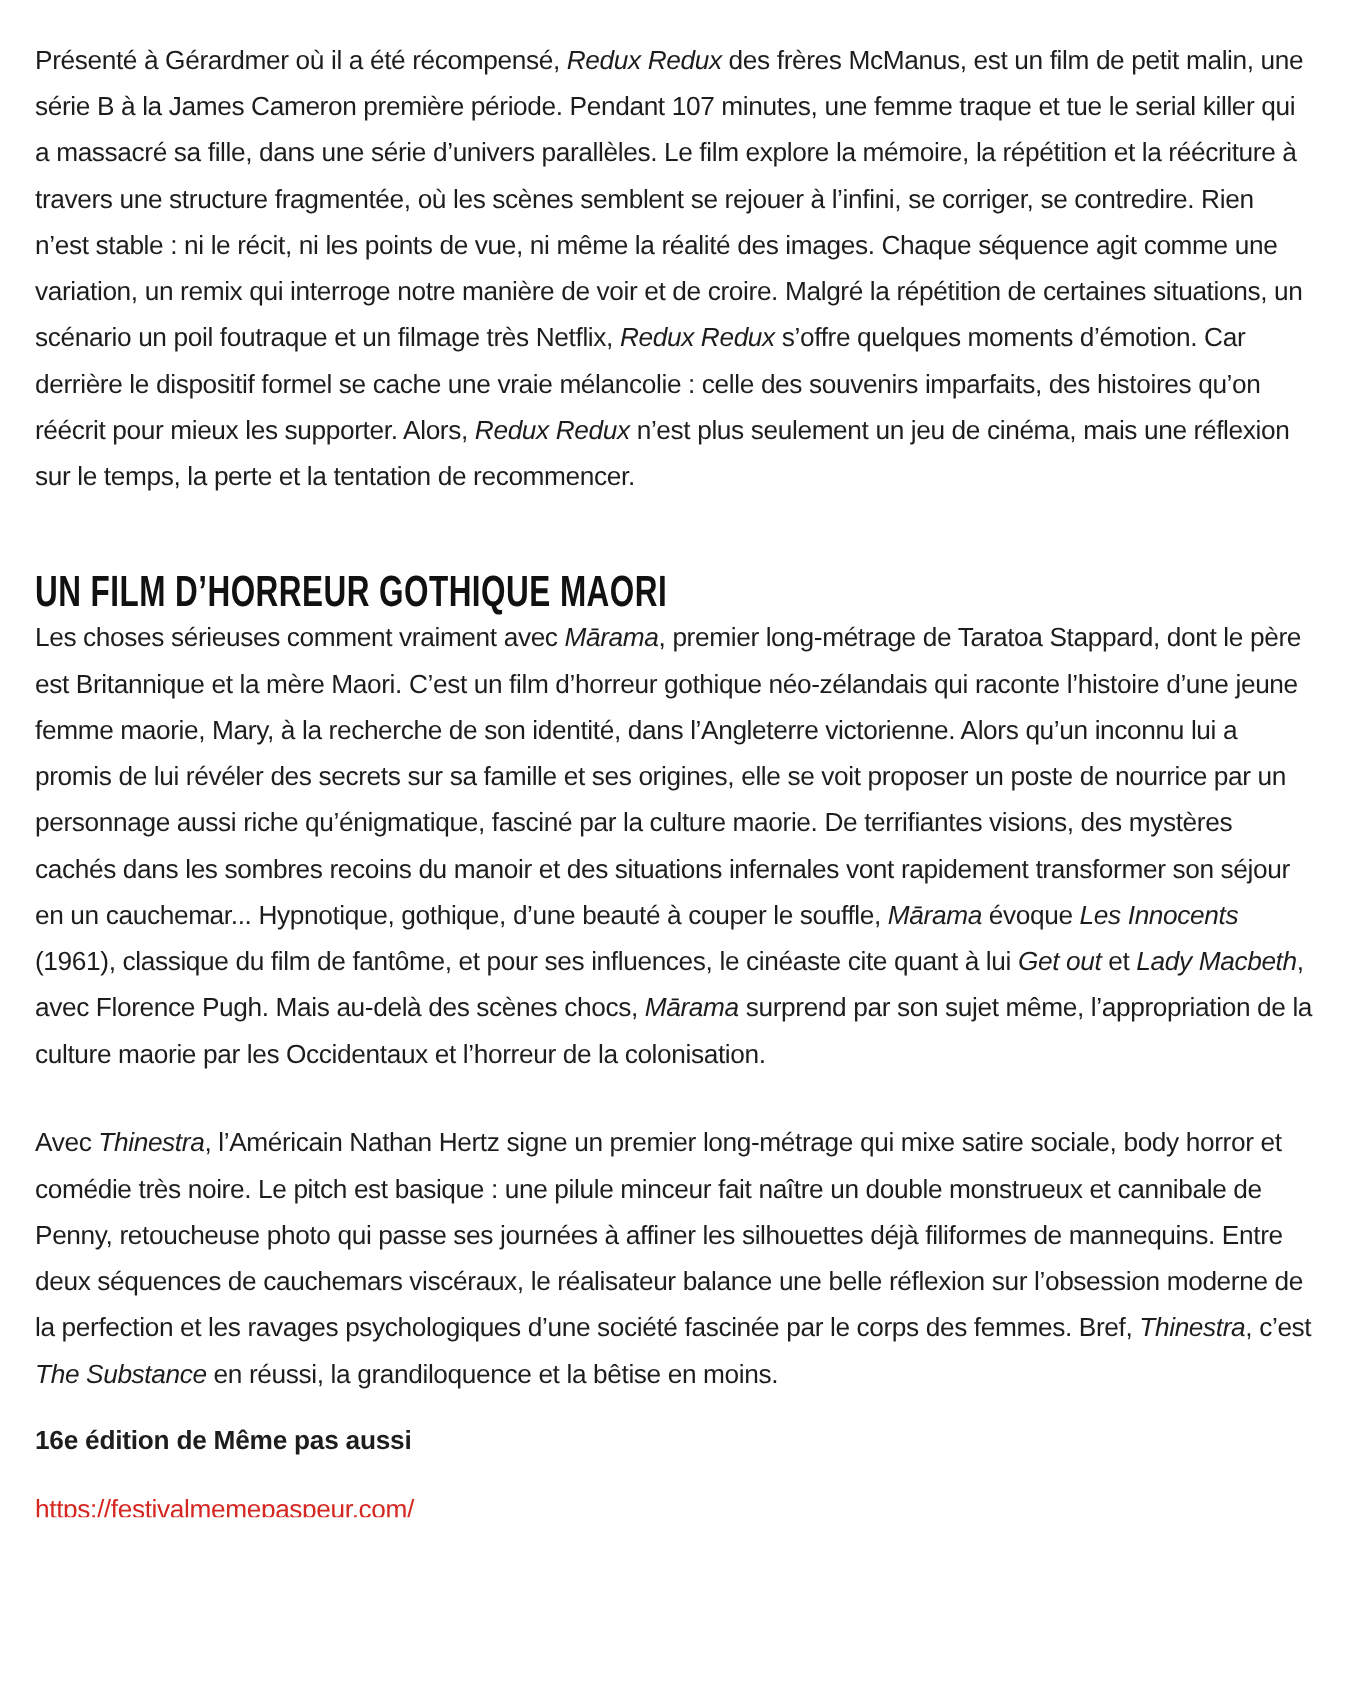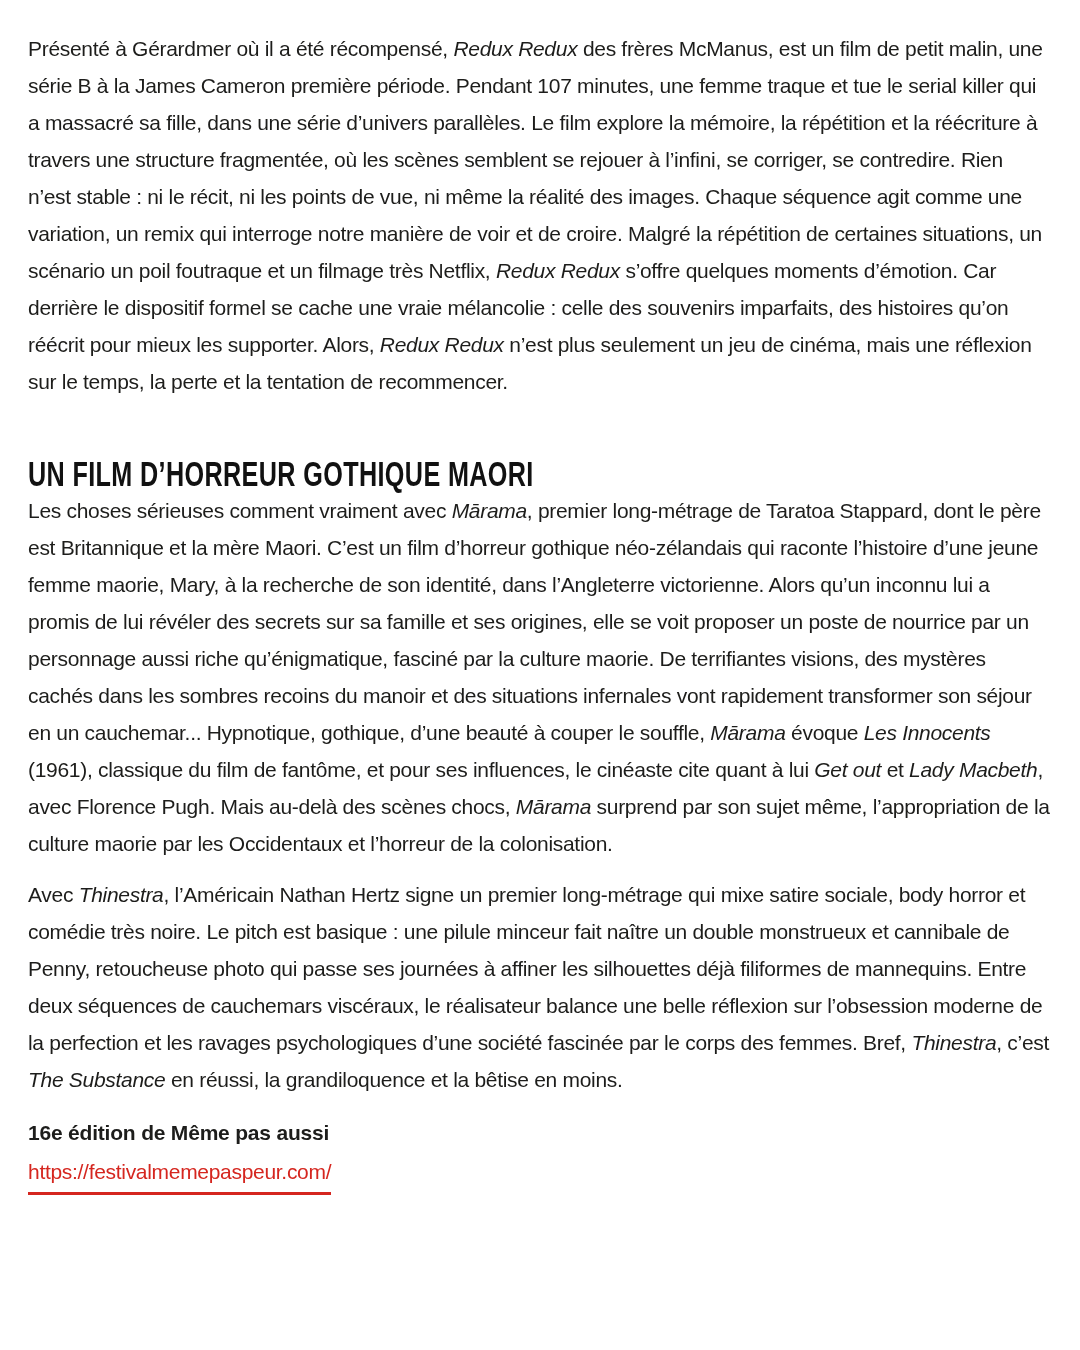--- a/index.html
+++ b/index.html
@@ -22,21 +22,21 @@
     font-size: 21px;
     line-height: 37px;
     letter-spacing: -0.3px;
     margin: 0;
     font-weight: 400;
   }
   .body-text em {
     font-style: italic;
   }
   .para-gap {
-    margin-top: 14px;
+    margin-top: 34px;
   }
   h2.section-heading {
     margin: 56px 0 0 0;
     height: 36px;
     line-height: 36px;
     font-size: 35px;
     font-weight: 700;
     letter-spacing: 0.5px;
     color: #111111;
     transform: scaleX(0.72);
@@ -47,21 +47,21 @@
   }
   .festival-line {
     margin-top: 16px;
     font-weight: 700;
     font-size: 21px;
     line-height: 37px;
     letter-spacing: -0.2px;
   }
   .festival-link-row {
     line-height: 37px;
-    margin-top: 2px;
+    margin-top: 18px;
   }
   a.festival-link {
     color: #d5261f;
     text-decoration: none;
     font-size: 21px;
     letter-spacing: -0.3px;
     display: inline-block;
     padding-bottom: 2px;
     border-bottom: 3px solid #d5261f;
     cursor: pointer;

